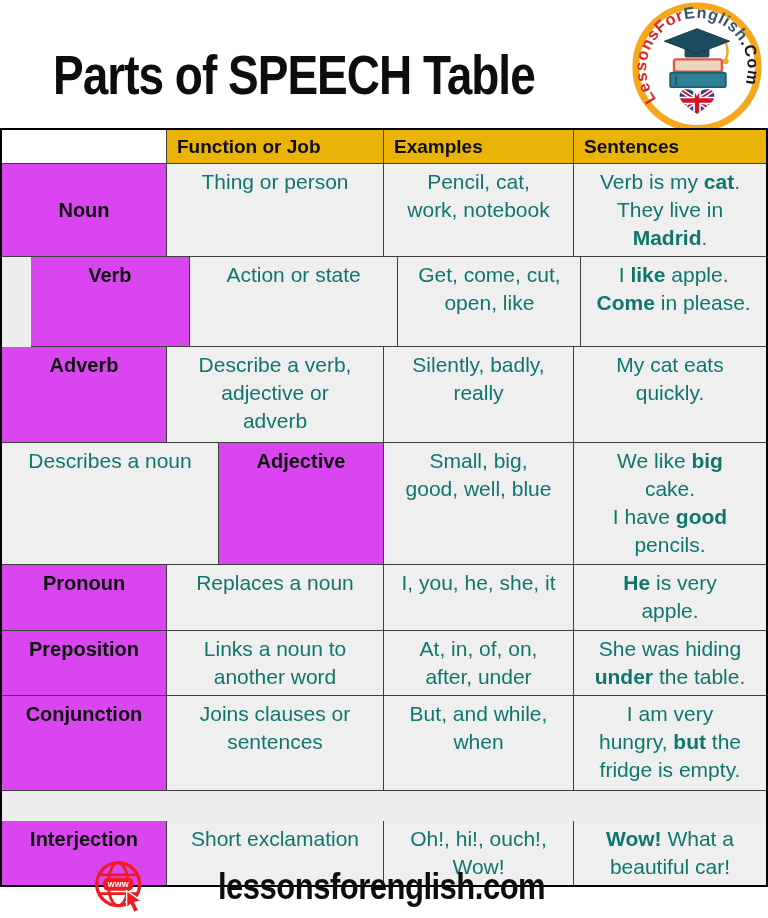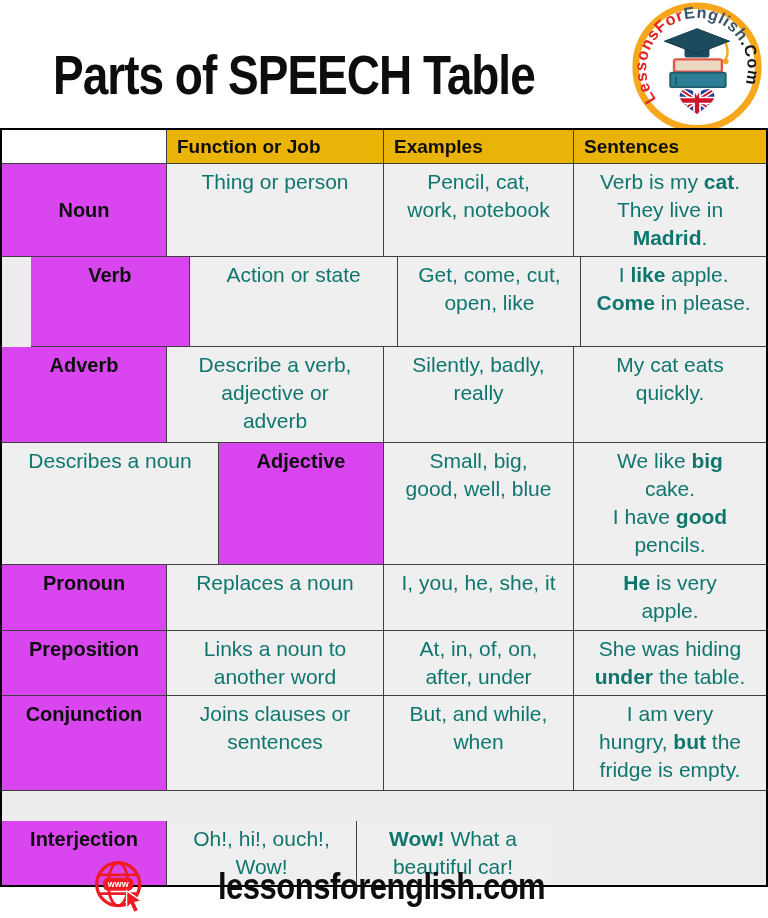--- a/index.html
+++ b/index.html
@@ -196,20 +196,21 @@
 when</div>
     <div class="cell col4 content-cell sent-cell"><span>I am very
 hungry, </span><span class="bold">but</span><span> the
 fridge is empty.</span></div>
   </div>
 
   <div class="trow">
     <div class="cell col1 label-cell">
           <span class="label-text">Interjection</span>
         </div>
+    <div class="cell col2 content-cell func-cell">Short exclamation</div>
     <div class="cell col3 content-cell ex-cell">Oh!, hi!, ouch!,
 Wow!</div>
     <div class="cell col4 content-cell sent-cell"><span class="bold">Wow!</span><span> What a
 beautiful car!</span></div>
   </div>
 </div>
 </div>
 
 <div class="footer">
   <div class="globe-wrap">

